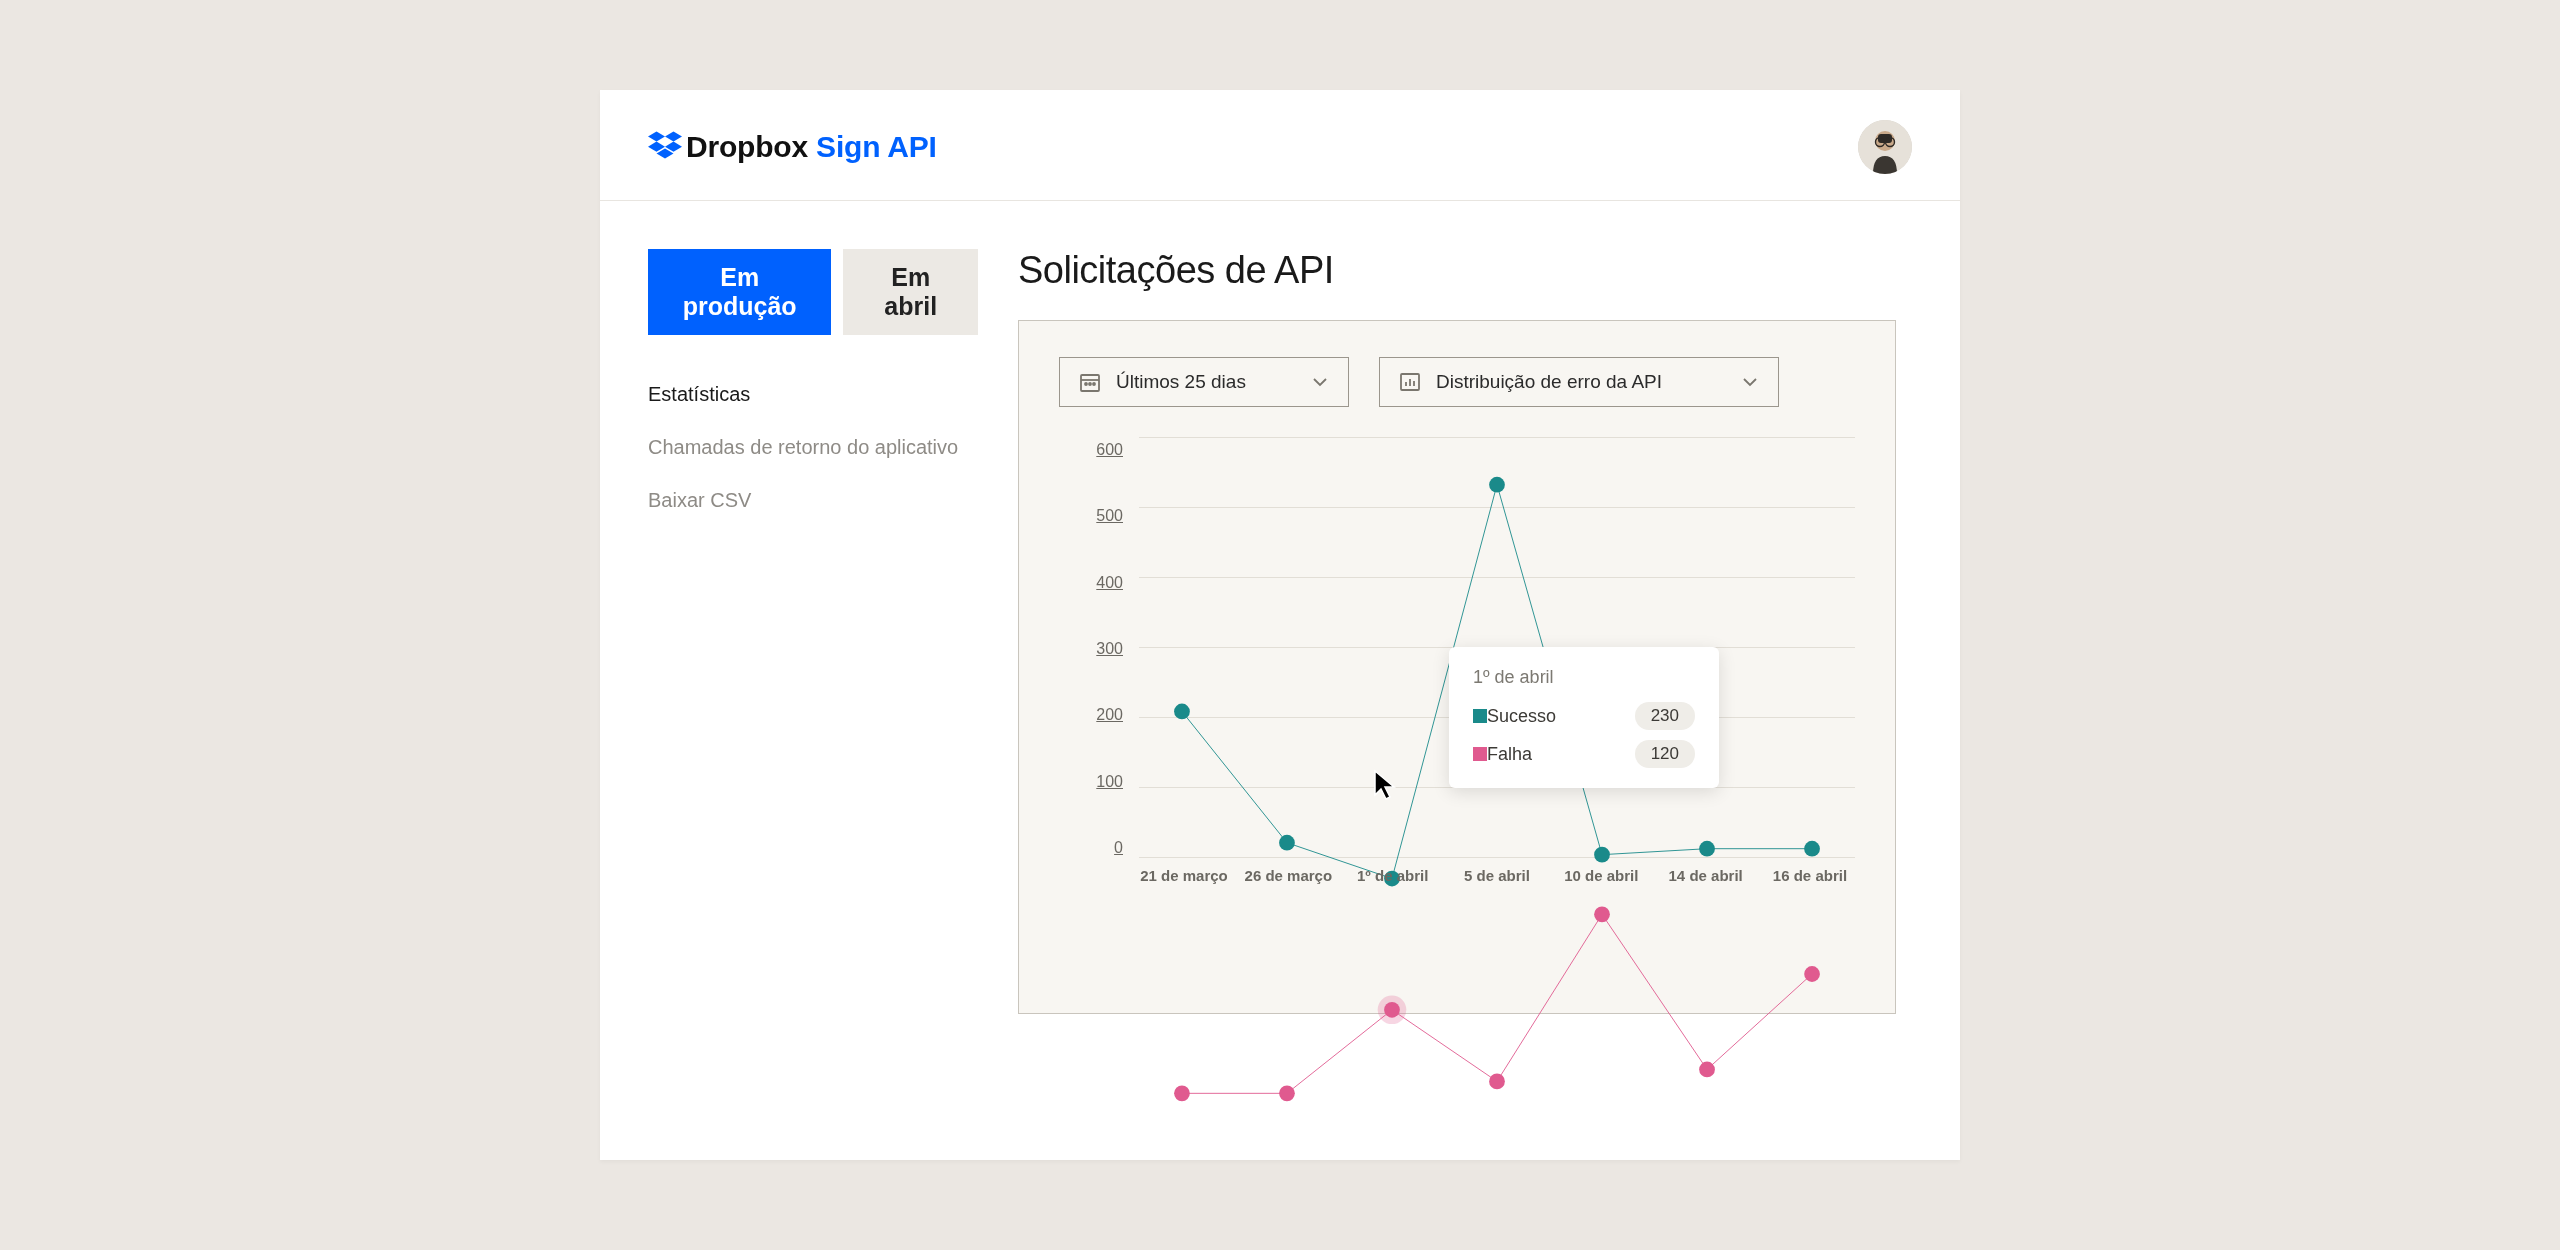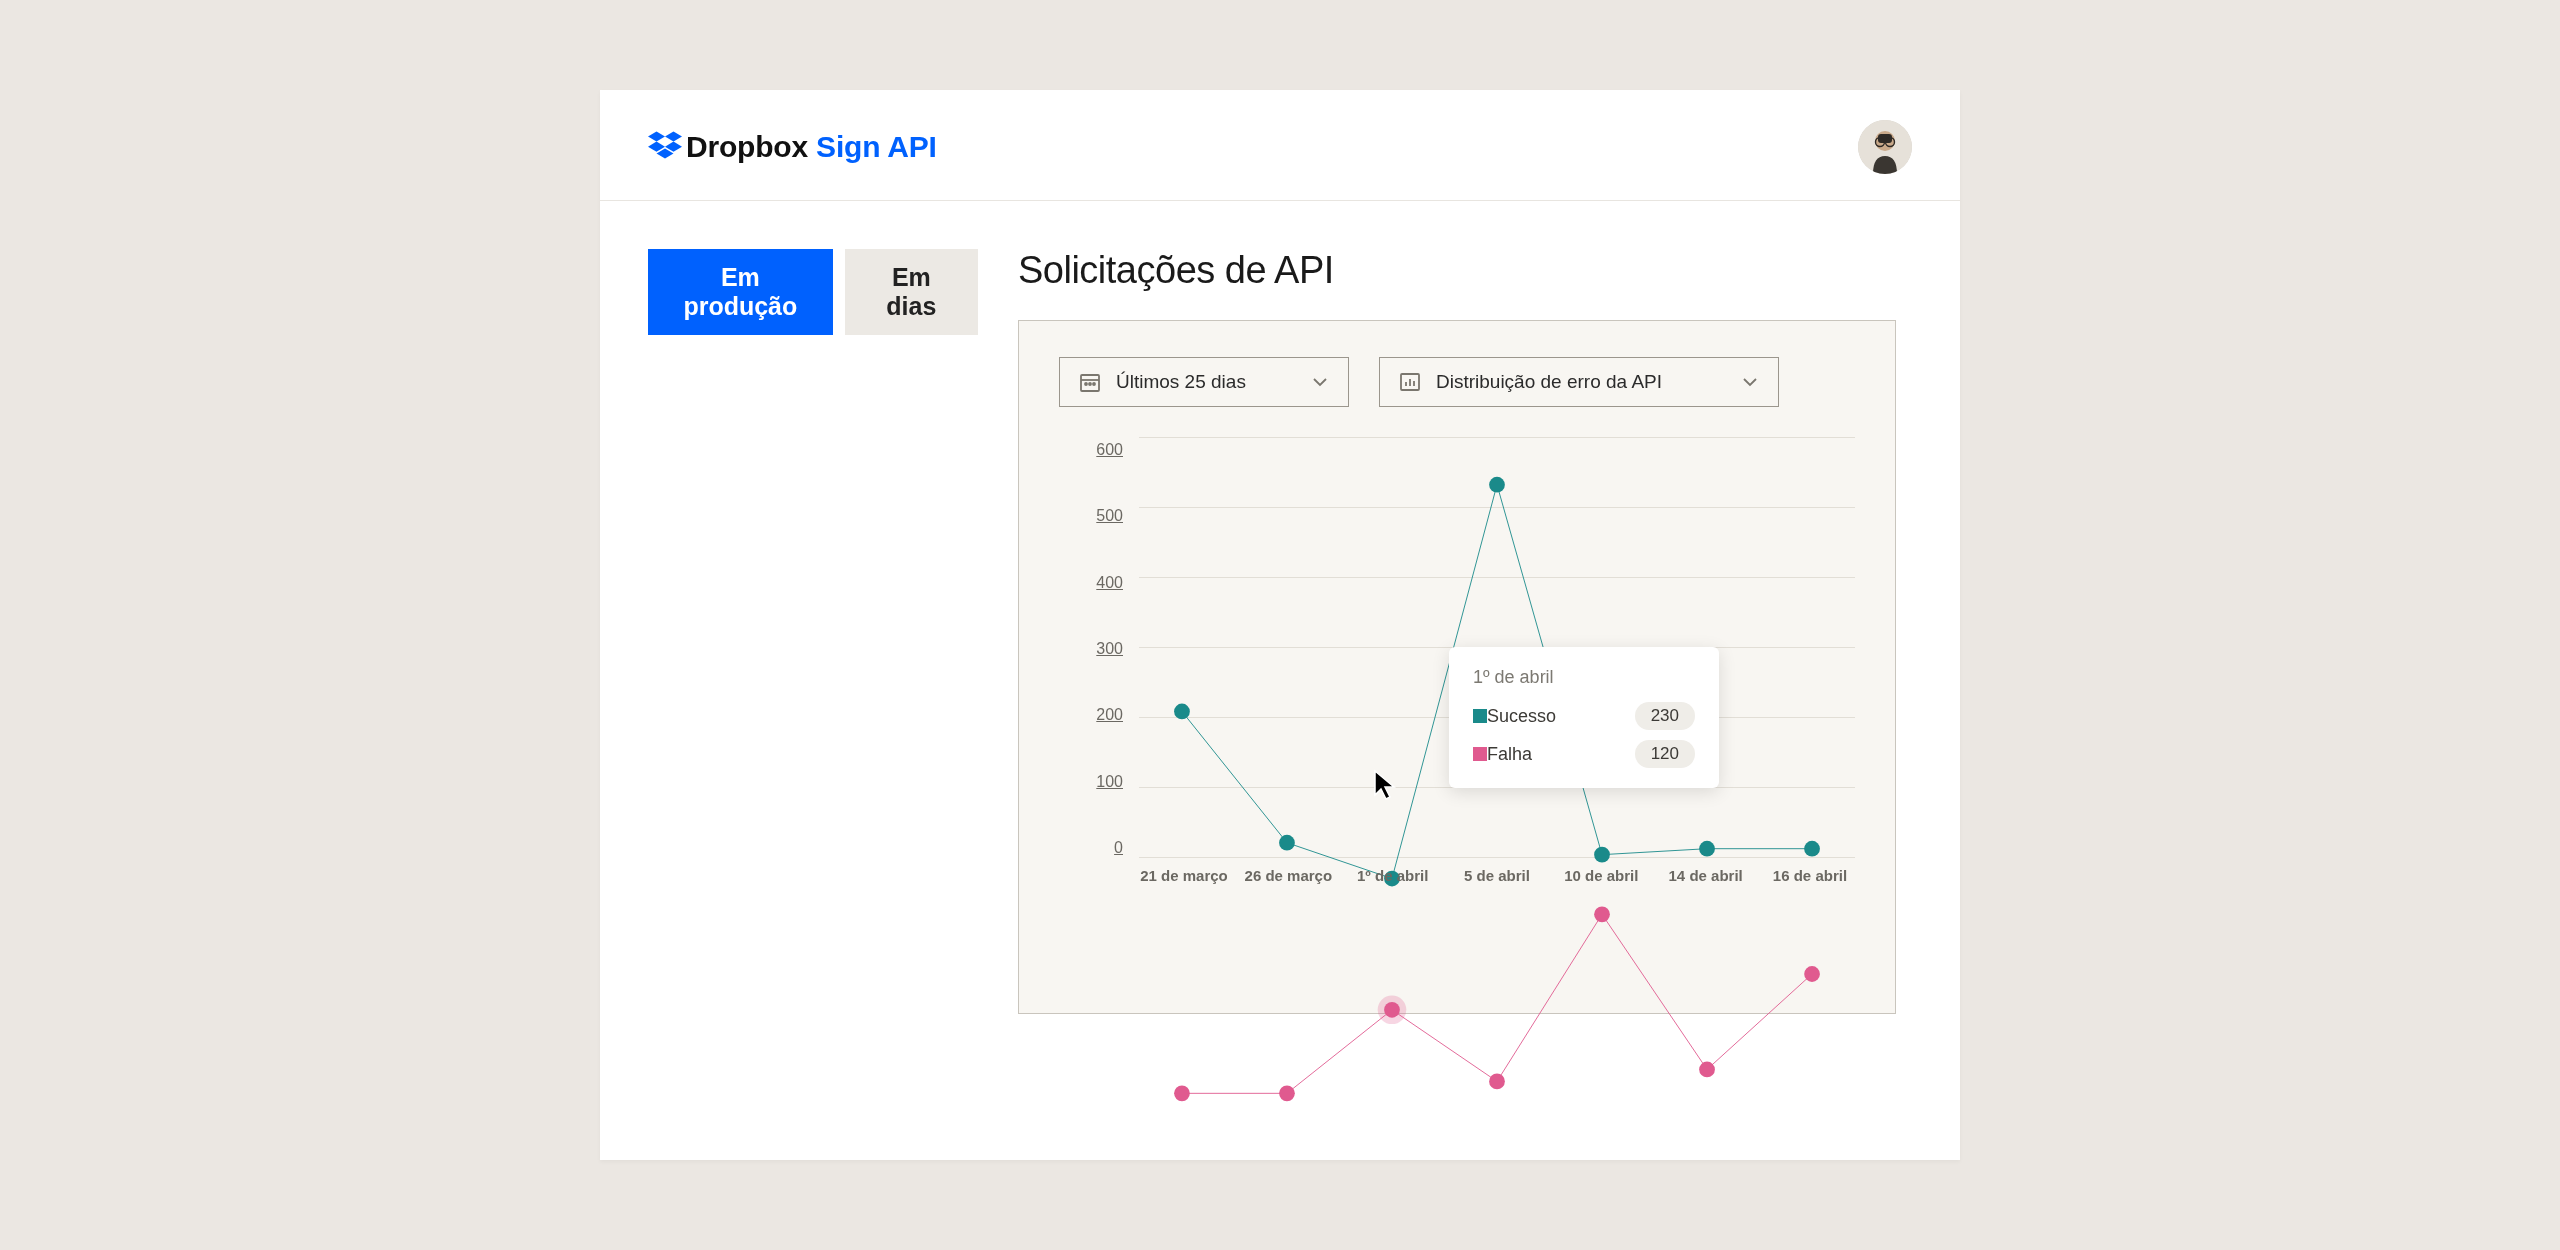--- a/index.html
+++ b/index.html
@@ -192,21 +192,26 @@
         <circle cx="32" cy="22" r="4.5" fill="none" stroke="#2e2a26" stroke-width="1.4"></circle>
         <path d="M15 54 Q15 36 27 36 Q39 36 39 54 Z" fill="#3a3631"></path>
       </svg>
     </div>
   </div>
 
   <div class="body">
     <div class="sidebar">
       <div class="tabs">
         <button class="tab primary">Em produção</button>
-        <button class="tab secondary">Em dias</button>
+        <button class="tab secondary">Em abril</button>
+      </div>
+      <div class="nav-list">
+        <div class="nav-item active">Estatísticas</div>
+        <div class="nav-item">Chamadas de retorno do aplicativo</div>
+        <div class="nav-item">Baixar CSV</div>
       </div>
     </div>
 
     <div class="main">
       <h1 class="page-title">Solicitações de API</h1>
 
       <div class="chart-panel">
         <div class="dropdown-row">
           <div class="dropdown">
             <span class="dd-icon">

